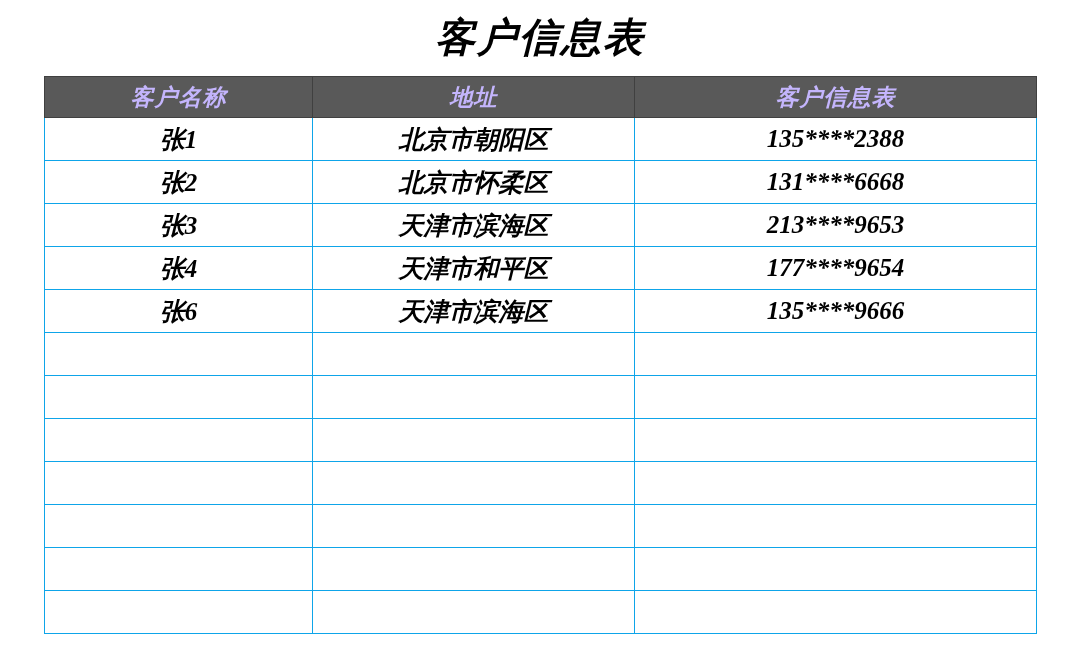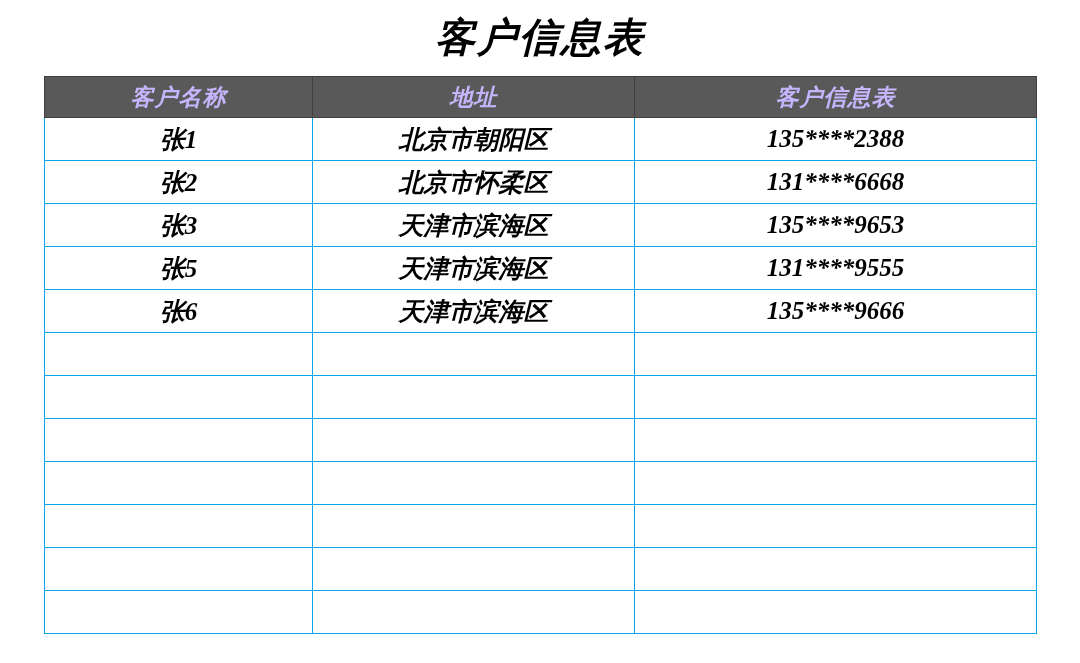--- a/index.html
+++ b/index.html
@@ -100,26 +100,26 @@
           <td>135****2388</td>
         </tr>
         <tr>
           <td>张2</td>
           <td>北京市怀柔区</td>
           <td>131****6668</td>
         </tr>
         <tr>
           <td>张3</td>
           <td>天津市滨海区</td>
-          <td>135****9653</td>
+          <td>213****9653</td>
         </tr>
         <tr>
-          <td>张5</td>
-          <td>天津市滨海区</td>
-          <td>131****9555</td>
+          <td>张4</td>
+          <td>天津市和平区</td>
+          <td>177****9654</td>
         </tr>
         <tr>
           <td>张6</td>
           <td>天津市滨海区</td>
           <td>135****9666</td>
         </tr>
 
         <tr class="empty-row">
           <td></td>
           <td></td>

